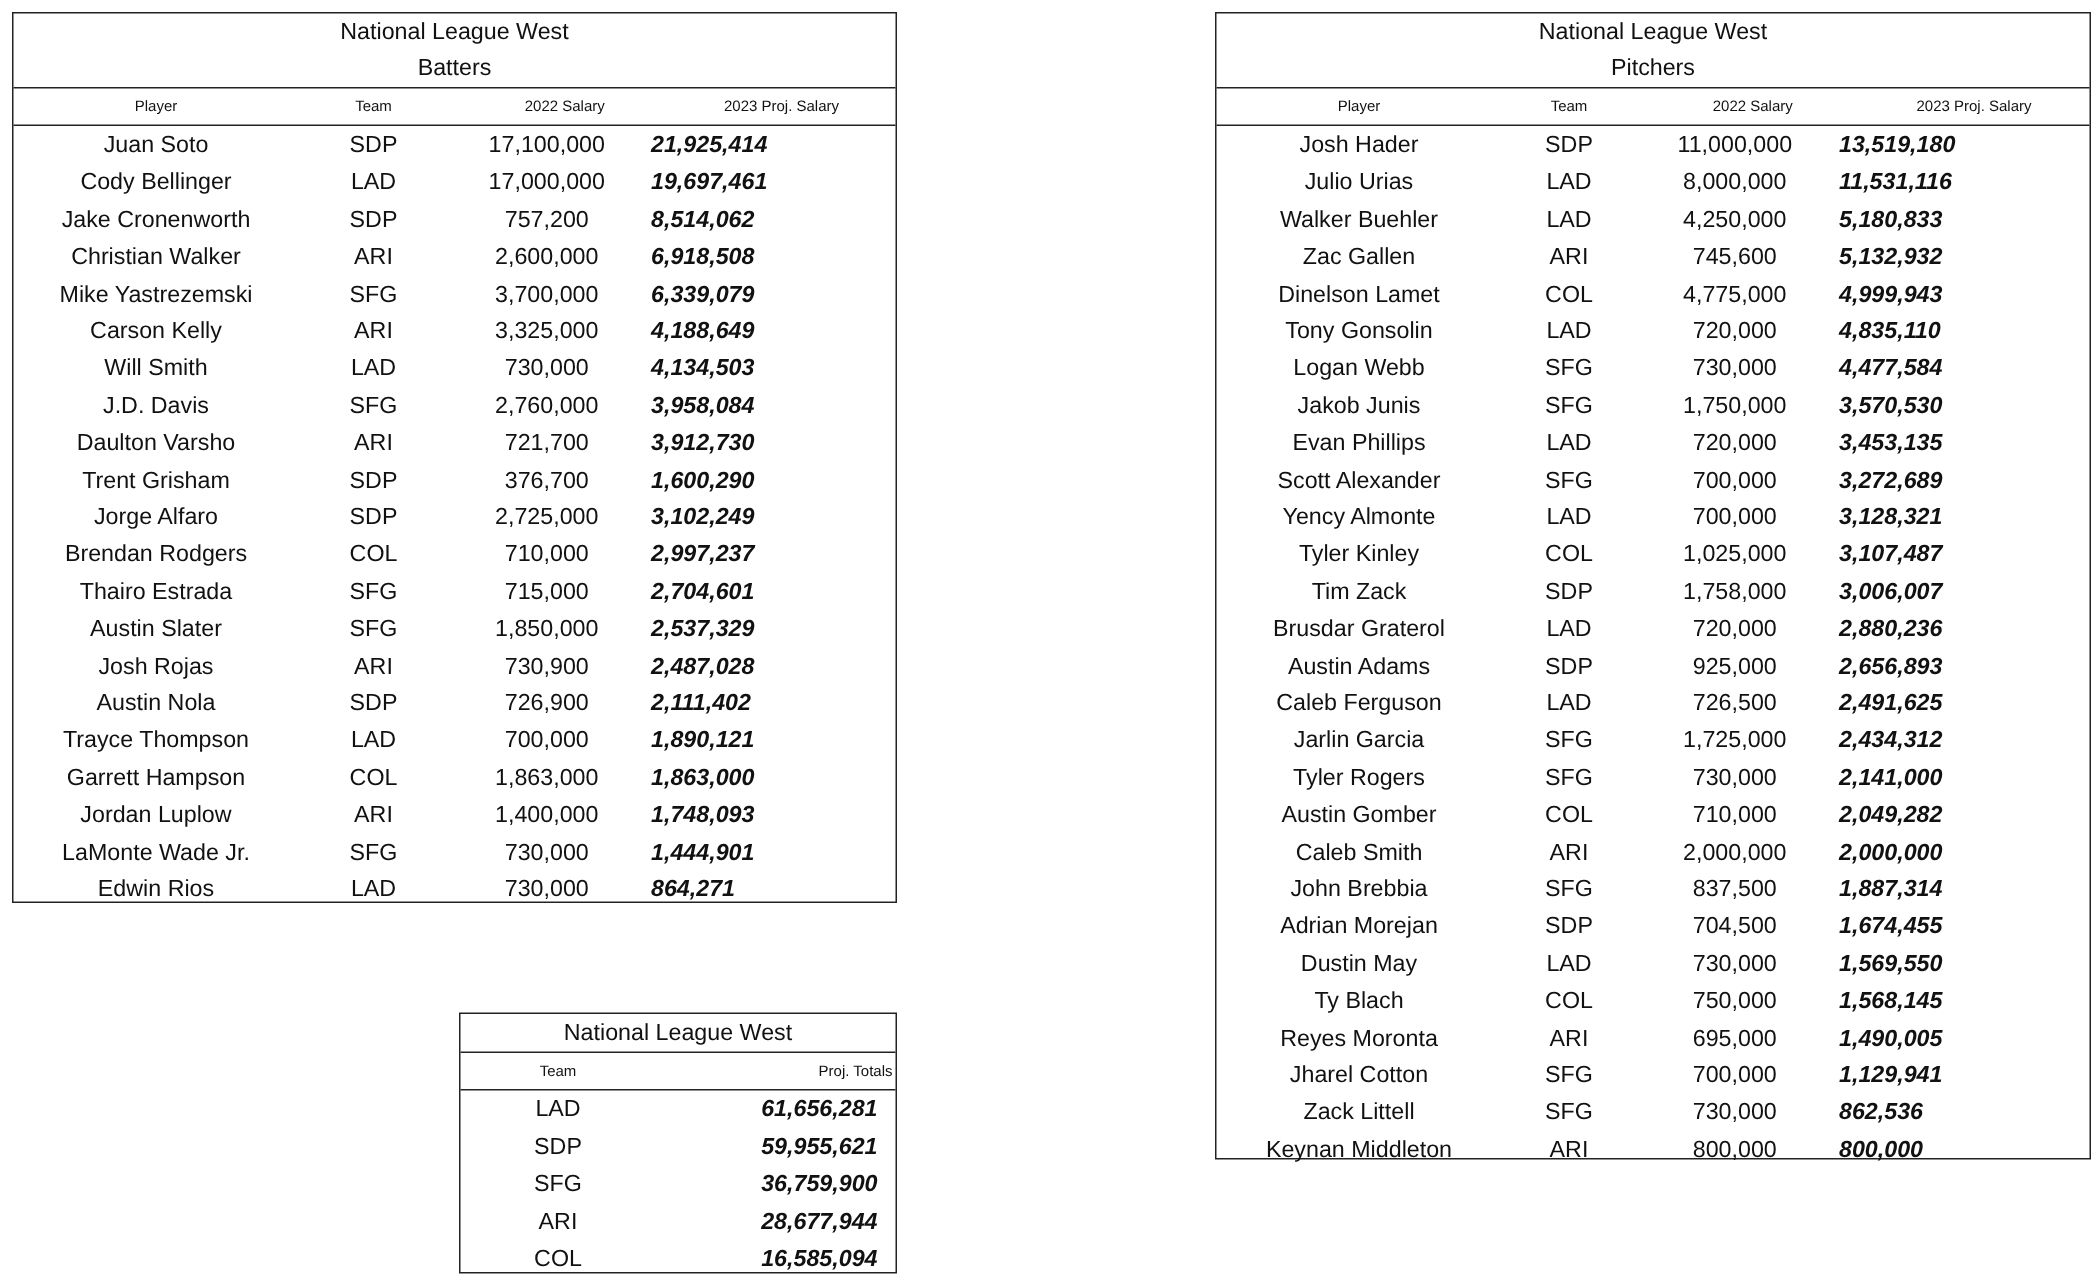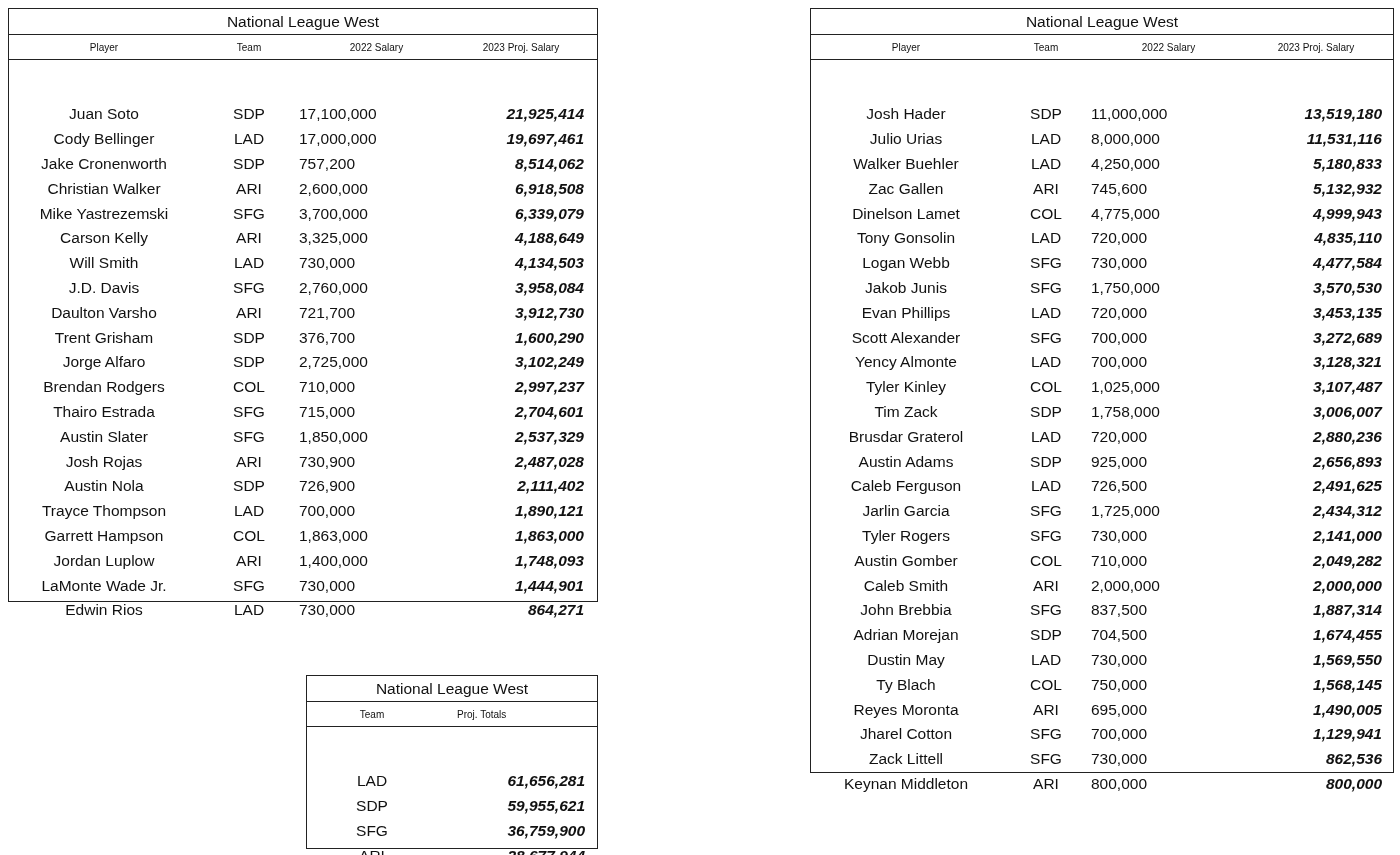--- a/index.html
+++ b/index.html
@@ -6,37 +6,38 @@
   body { width: 1400px; height: 855px; position: relative; overflow: hidden;
          font-family: "Liberation Sans", "DejaVu Sans", sans-serif; color: #111; }
   .tbl { position: absolute; border: 1.5px solid #222; box-sizing: border-box; background: #fff; }
   .title { text-align: center; font-size: 15.5px; line-height: 24px; }
   .title-block { border-bottom: 1.5px solid #222; padding-top: 1px; }
   .hdr { display: flex; border-bottom: 1.5px solid #222; height: 24px; align-items: center; font-size: 10px; }
   .row { display: flex; height: 24.8px; align-items: center; font-size: 15.5px; }
   .c { box-sizing: border-box; white-space: nowrap; }
   .c-player { width: 190px; text-align: center; }
   .c-team { width: 100px; text-align: center; }
-  .c-sal { width: 135px; text-align: left; padding-right: 4px; }
-  .c-proj { width: 160px; text-align: right; padding-right: 10px; }
+  .c-sal { width: 135px; text-align: center; padding-right: 4px; }
+  .c-proj { width: 160px; text-align: left; padding-right: 10px; }
   .hdr .c-sal { text-align: center; padding-right: 0; padding-left: 20px; }
   .hdr .c-proj { text-align: center; padding-right: 0; padding-left: 14px; }
   .bi { font-weight: bold; font-style: italic; }
-  .rows { padding-top: 1px; margin-top: 41px; }
+  .rows { padding-top: 1px; }
   
   .t-team { width: 130px; text-align: center; }
   .t-tot { width: 158px; text-align: right; padding-right: 10px; }
-  .hdr .t-tot { text-align: left; padding-right: 0; padding-left: 20px; }
+  .hdr .t-tot { text-align: right; padding-right: 0; padding-left: 20px; }
 </style>
 </head>
 <body>
 
 <div class="tbl" style="left:8px; top:8px; width:590px; height:594px;">
   <div class="title-block">
     <div class="title">National League West</div>
+    <div class="title">Batters</div>
   </div>
   <div class="hdr">
     <div class="c c-player">Player</div>
     <div class="c c-team">Team</div>
     <div class="c c-sal">2022 Salary</div>
     <div class="c c-proj">2023 Proj. Salary</div>
   </div>
   <div class="rows" id="batters-rows">
       <div class="row">
         <div class="c c-player">Juan Soto</div>
@@ -163,20 +164,21 @@
         <div class="c c-team">LAD</div>
         <div class="c c-sal">730,000</div>
         <div class="c c-proj bi">864,271</div>
       </div>
     </div>
 </div>
 
 <div class="tbl" style="left:810px; top:8px; width:584px; height:765px;">
   <div class="title-block">
     <div class="title">National League West</div>
+    <div class="title">Pitchers</div>
   </div>
   <div class="hdr">
     <div class="c c-player">Player</div>
     <div class="c c-team" style="width:90px">Team</div>
     <div class="c c-sal">2022 Salary</div>
     <div class="c c-proj" style="width:166px">2023 Proj. Salary</div>
   </div>
   <div class="rows" id="pitchers-rows">
       <div class="row">
         <div class="c c-player">Josh Hader</div>

